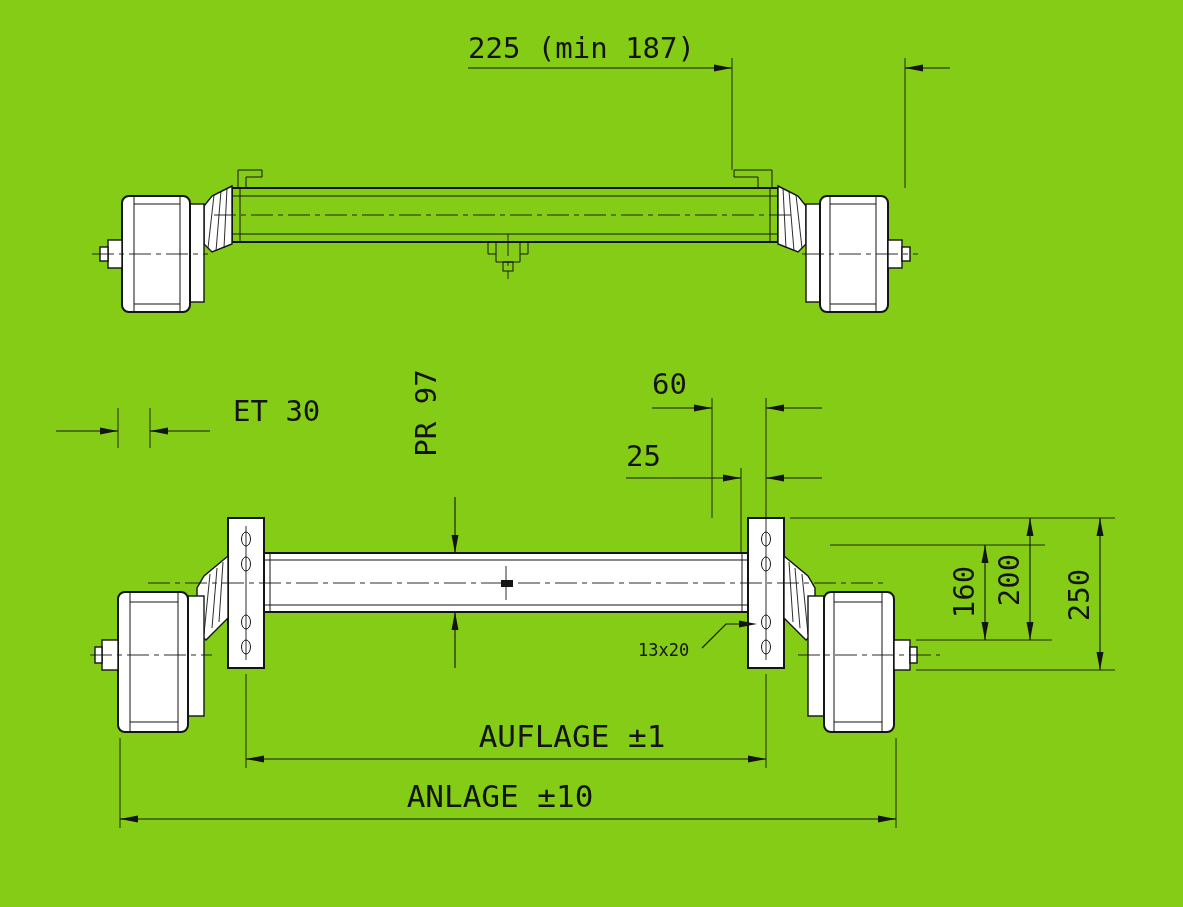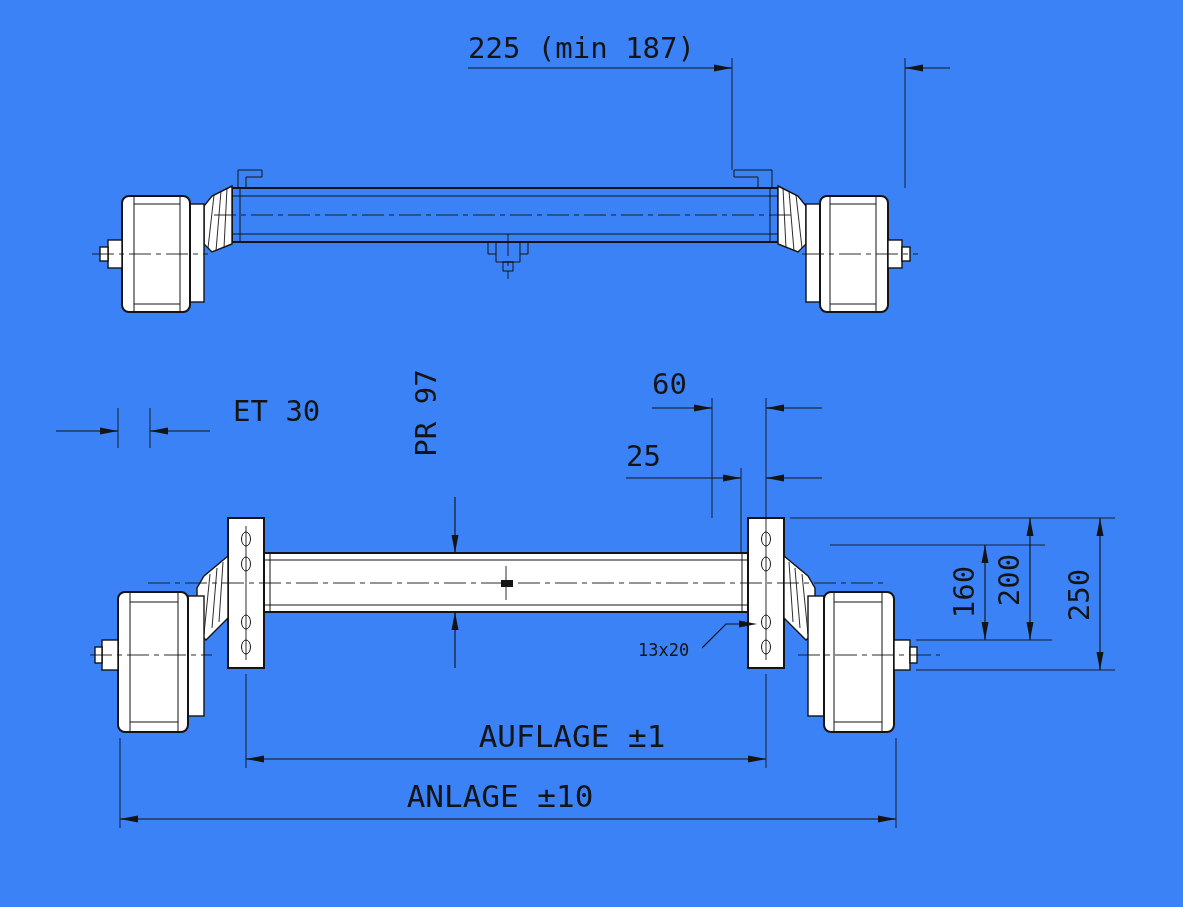--- a/index.html
+++ b/index.html
@@ -7,21 +7,21 @@
     padding: 0;
     background: #ffffff;
     width: 1183px;
     height: 907px;
     overflow: hidden;
   }
   .sheet {
     position: relative;
     width: 1183px;
     height: 907px;
-    background: #3b82f6;
+    background: #84cc16;
   }
   svg { display: block; }
   svg text {
     font-family: "DejaVu Sans Mono", "Liberation Mono", monospace;
     fill: #141414;
   }
   .outline  { stroke: #141414; stroke-width: 2;   fill: none; }
   .outlinef { stroke: #141414; stroke-width: 2;   fill: #ffffff; }
   .detail   { stroke: #141414; stroke-width: 1;   fill: none; }
   .detailf  { stroke: #141414; stroke-width: 1.4; fill: #ffffff; }

